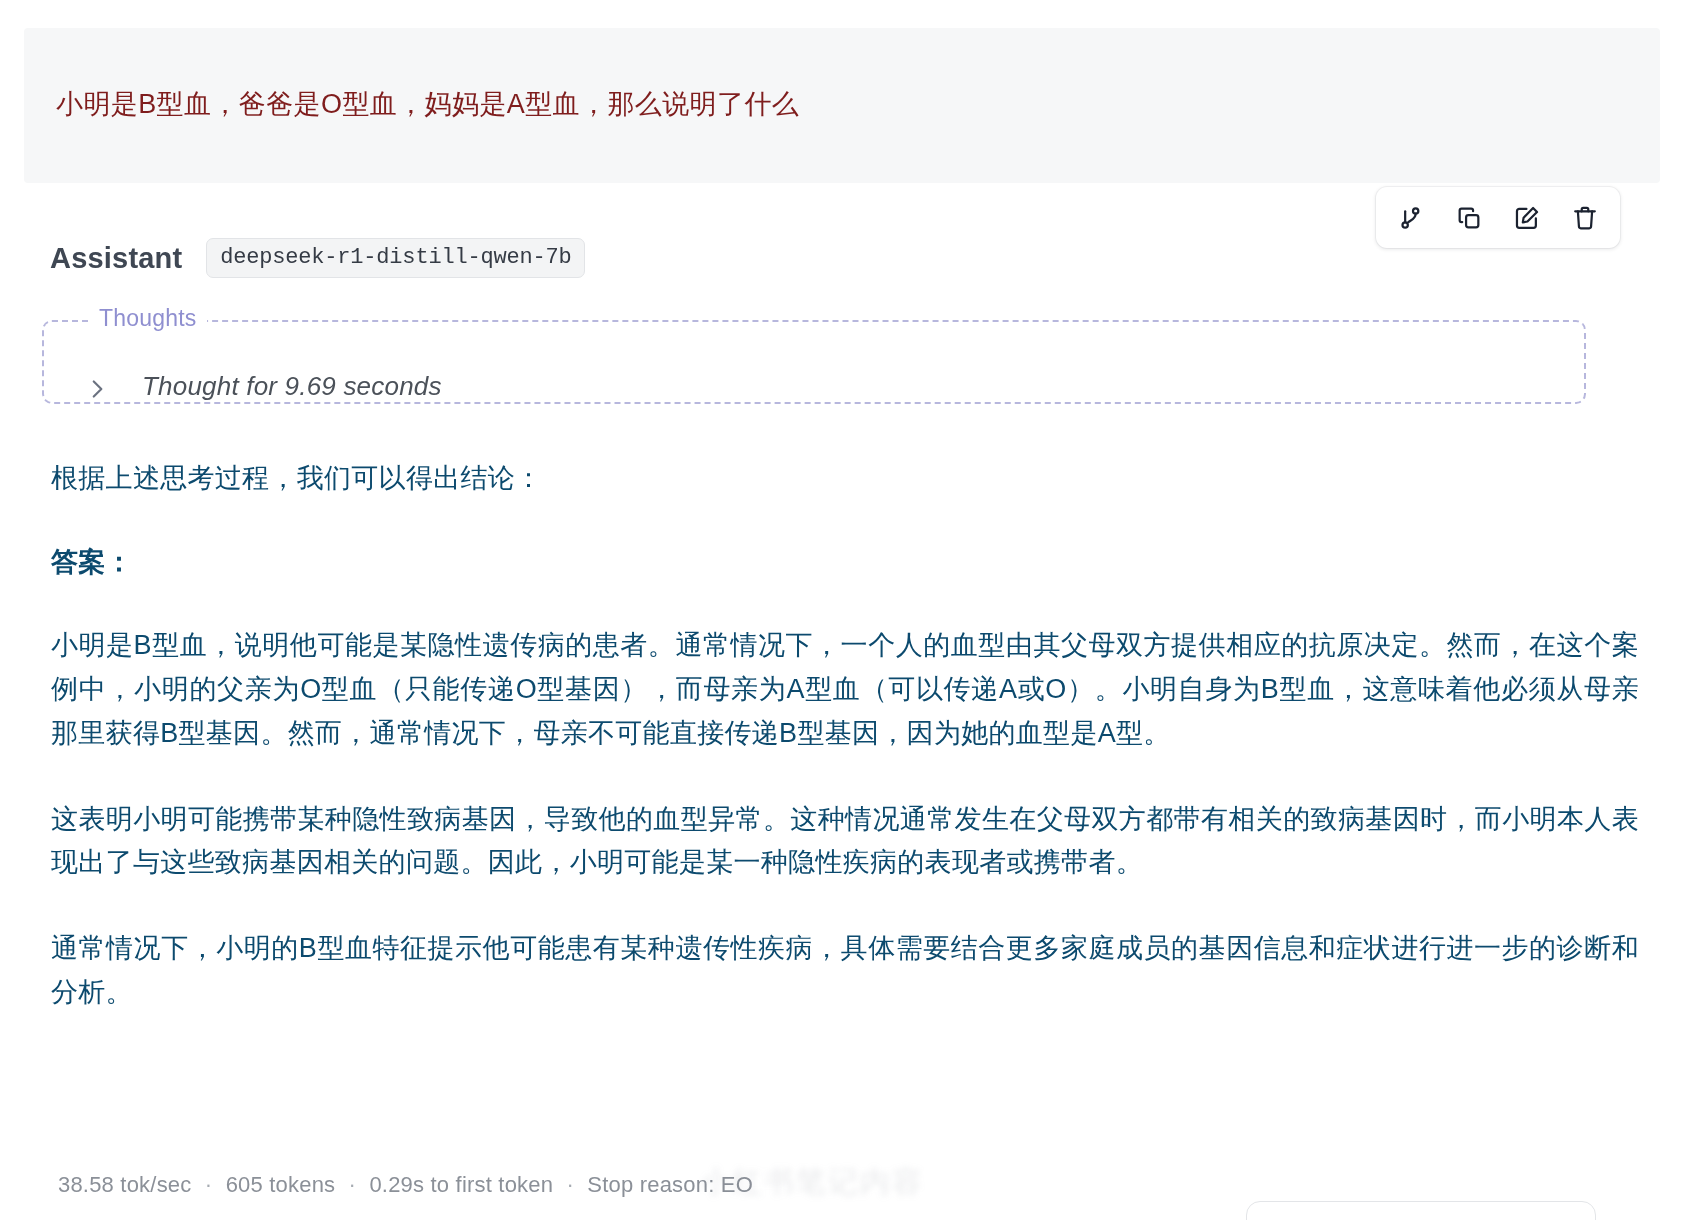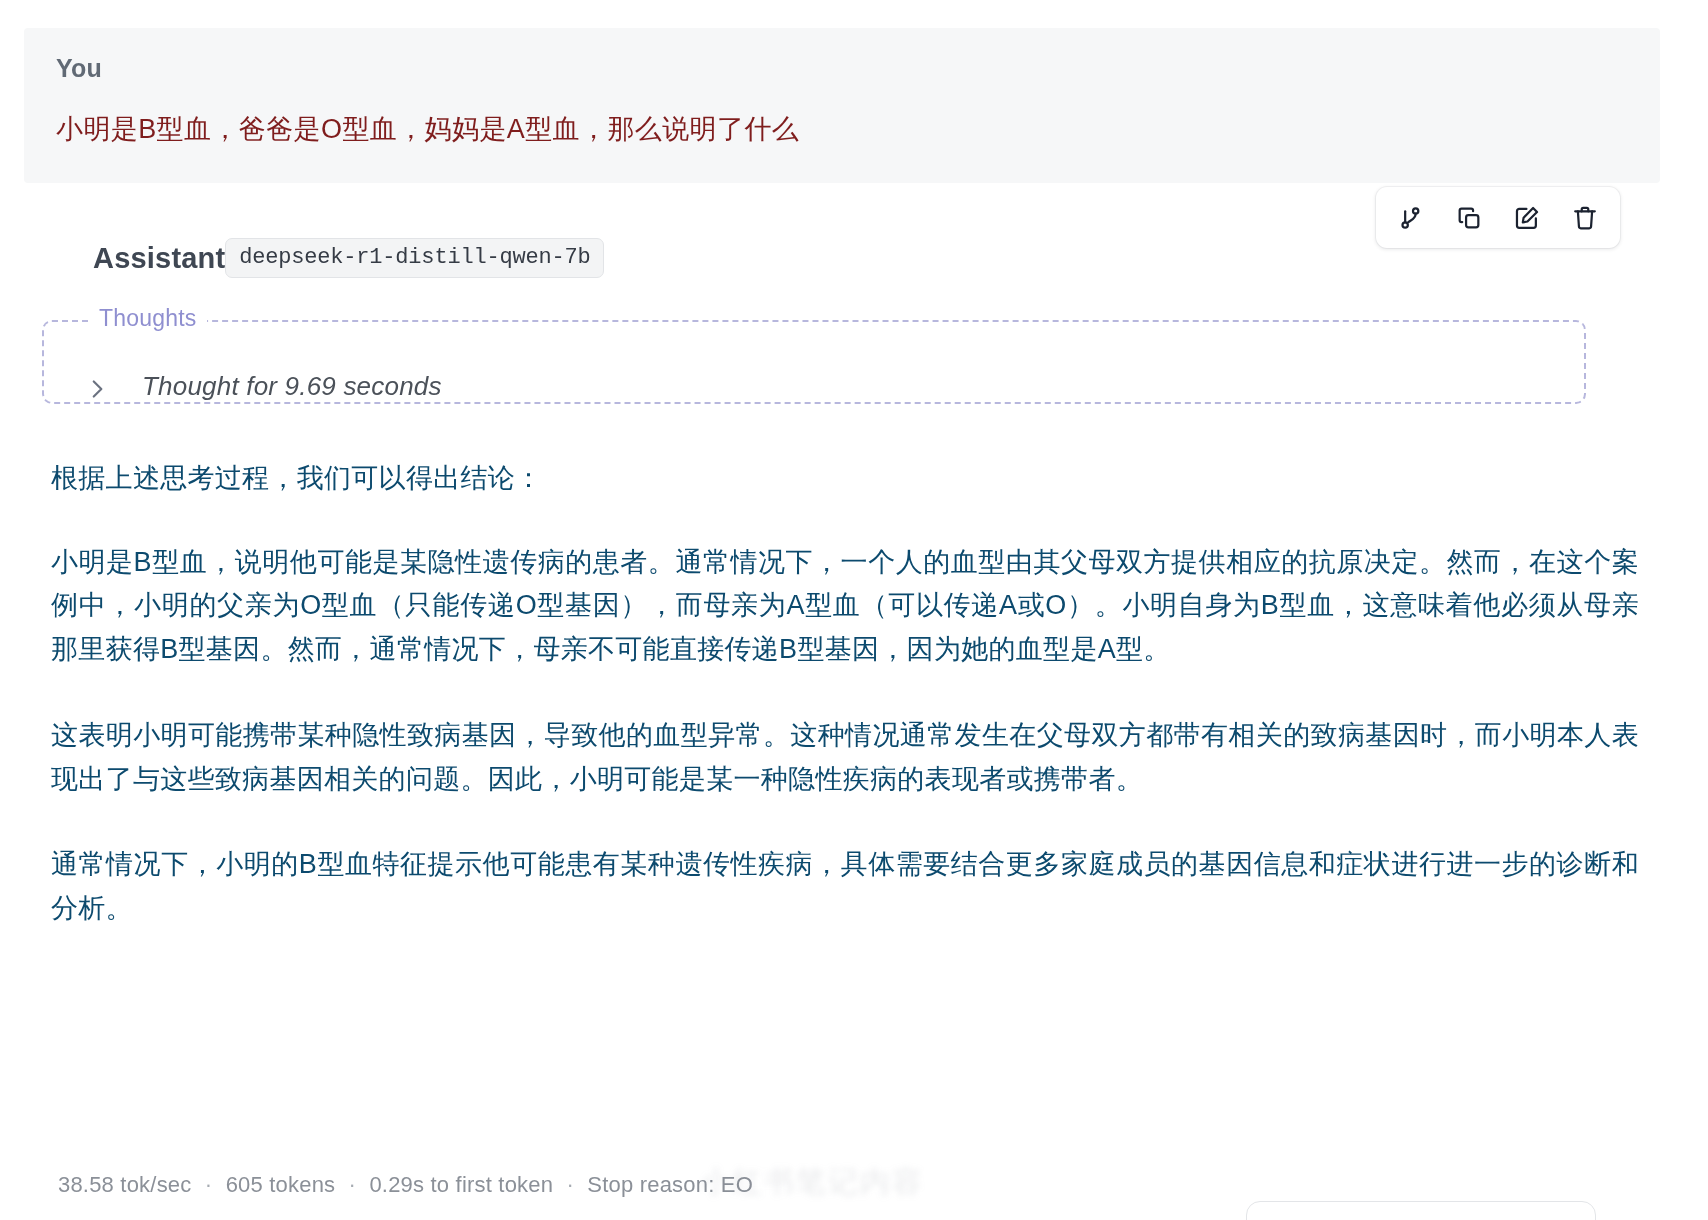--- a/index.html
+++ b/index.html
@@ -81,22 +81,21 @@
   }
   .tb-btn svg { display: block; }
 
   
   .assistant-header {
     position: absolute;
     left: 50px;
     top: 238px;
     display: flex;
     align-items: center;
-    gap: 0;
-    margin-left: 43px;
+    gap: 24px;
   }
   .role-label-assistant {
     font-size: 29px;
     font-weight: 600;
     color: #3f4753;
     letter-spacing: .2px;
   }
   .model-badge {
     font-family: "Liberation Mono", "DejaVu Sans Mono", monospace;
     font-size: 22px;
@@ -221,21 +220,20 @@
     background: #ffffff;
     box-sizing: border-box;
   }
 </style>
 </head>
 <body>
 
 <div class="chat-root">
 
   <div class="user-block">
-    <div class="role-label-user">You</div>
     <div class="user-text">小明是B型血，爸爸是O型血，妈妈是A型血，那么说明了什么</div>
   </div>
 
   <div class="msg-toolbar">
 
     <button class="tb-btn">
       <span>
         <svg width="28" height="28" viewBox="0 0 24 24" fill="none" stroke="#1b2230" stroke-width="1.9" stroke-linecap="round" stroke-linejoin="round">
           <circle cx="7" cy="18" r="2.3"></circle>
           <circle cx="16" cy="6" r="2.3"></circle>
@@ -287,20 +285,21 @@
         <svg width="26" height="26" viewBox="0 0 24 24" fill="none" stroke="#6b7280" stroke-width="2" stroke-linecap="round" stroke-linejoin="round">
           <path d="M9 5l7 7-7 7"></path>
         </svg>
       </span>
       <span class="thoughts-summary">Thought for 9.69 seconds</span>
     </div>
   </div>
 
   <div class="answer-body">
     <p class="lead">根据上述思考过程，我们可以得出结论：</p>
+    <p class="bold-head">答案：</p>
     <p>小明是B型血，说明他可能是某隐性遗传病的患者。通常情况下，一个人的血型由其父母双方提供相应的抗原决定。然而，在这个案例中，小明的父亲为O型血（只能传递O型基因），而母亲为A型血（可以传递A或O）。小明自身为B型血，这意味着他必须从母亲那里获得B型基因。然而，通常情况下，母亲不可能直接传递B型基因，因为她的血型是A型。</p>
     <p>这表明小明可能携带某种隐性致病基因，导致他的血型异常。这种情况通常发生在父母双方都带有相关的致病基因时，而小明本人表现出了与这些致病基因相关的问题。因此，小明可能是某一种隐性疾病的表现者或携带者。</p>
     <p>通常情况下，小明的B型血特征提示他可能患有某种遗传性疾病，具体需要结合更多家庭成员的基因信息和症状进行进一步的诊断和分析。</p>
   </div>
 
   <div class="footer-stats">
     <span>38.58 tok/sec</span>
     <span class="dot-sep">·</span>
     <span>605 tokens</span>
     <span class="dot-sep">·</span>

